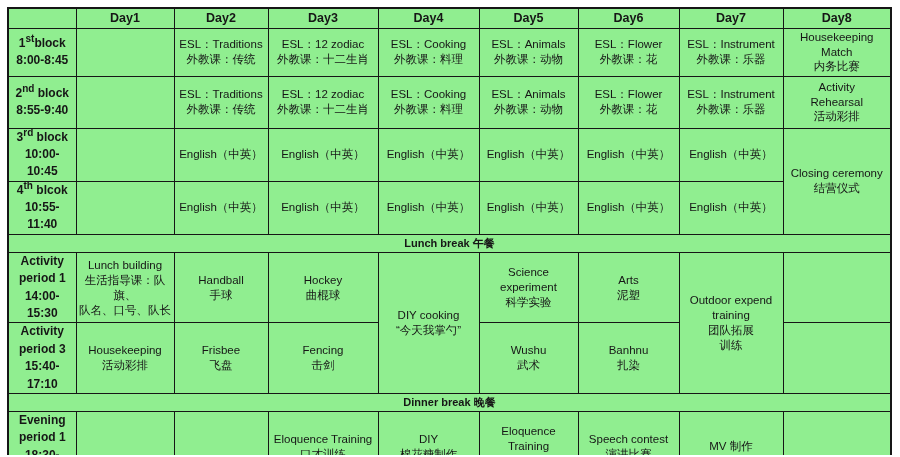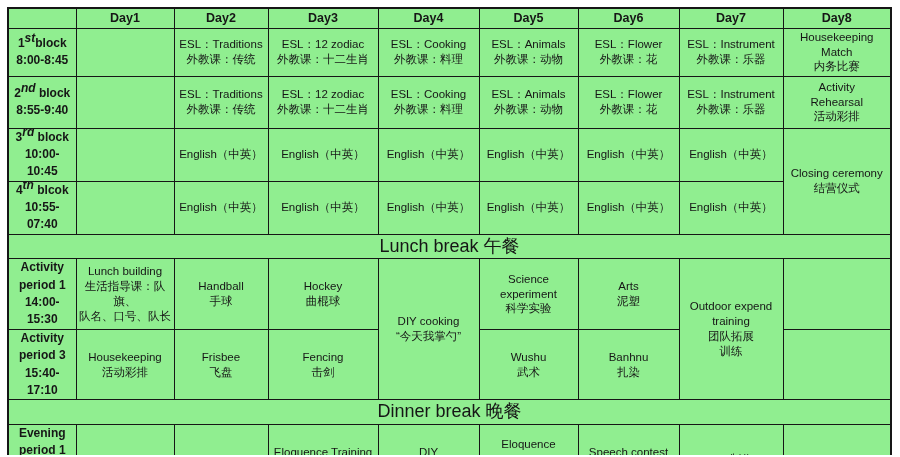--- a/index.html
+++ b/index.html
@@ -17,22 +17,22 @@
   }
   th, td {
     border:1px solid #161616;
     padding:0 2px;
     text-align:center; vertical-align:middle;
     font-size:11.5px; line-height:1.3; font-weight:normal;
     overflow:hidden; word-break:break-word;
   }
   thead th { font-weight:bold; font-size:12.5px; }
   th.rl { font-weight:bold; font-size:12px; line-height:1.45; }
-  th.rl sup { font-size:12px; line-height:0;font-style:italic; }
-  tr.break-row td { font-weight:normal; font-size:18px; }
+  th.rl sup { font-size:10px; line-height:0; }
+  tr.break-row td { font-weight:bold; font-size:11px; }
   .ln { display:block; }
 </style>
 </head>
 <body>
 
 <div class="wrap">
 <table class="schedule">
   <colgroup>
     <col style="width:68px">
         <col style="width:98px">
@@ -149,21 +149,21 @@
       <td>English（中英）</td>
       <td rowspan="2">
             <span class="ln">Closing ceremony</span>
             <span class="ln">结营仪式</span>
           </td>
     </tr>
 
     <tr style="height:34px">
       <th class="rl">
         <span class="ln"><span>4</span><sup>th</sup><span> blcok</span></span>
-        <span class="ln">10:55-07:40</span>
+        <span class="ln">10:55-11:40</span>
       </th>
       <td></td>
       <td>English（中英）</td>
       <td>English（中英）</td>
       <td>English（中英）</td>
       <td>English（中英）</td>
       <td>English（中英）</td>
       <td>English（中英）</td>
     </tr>
 

